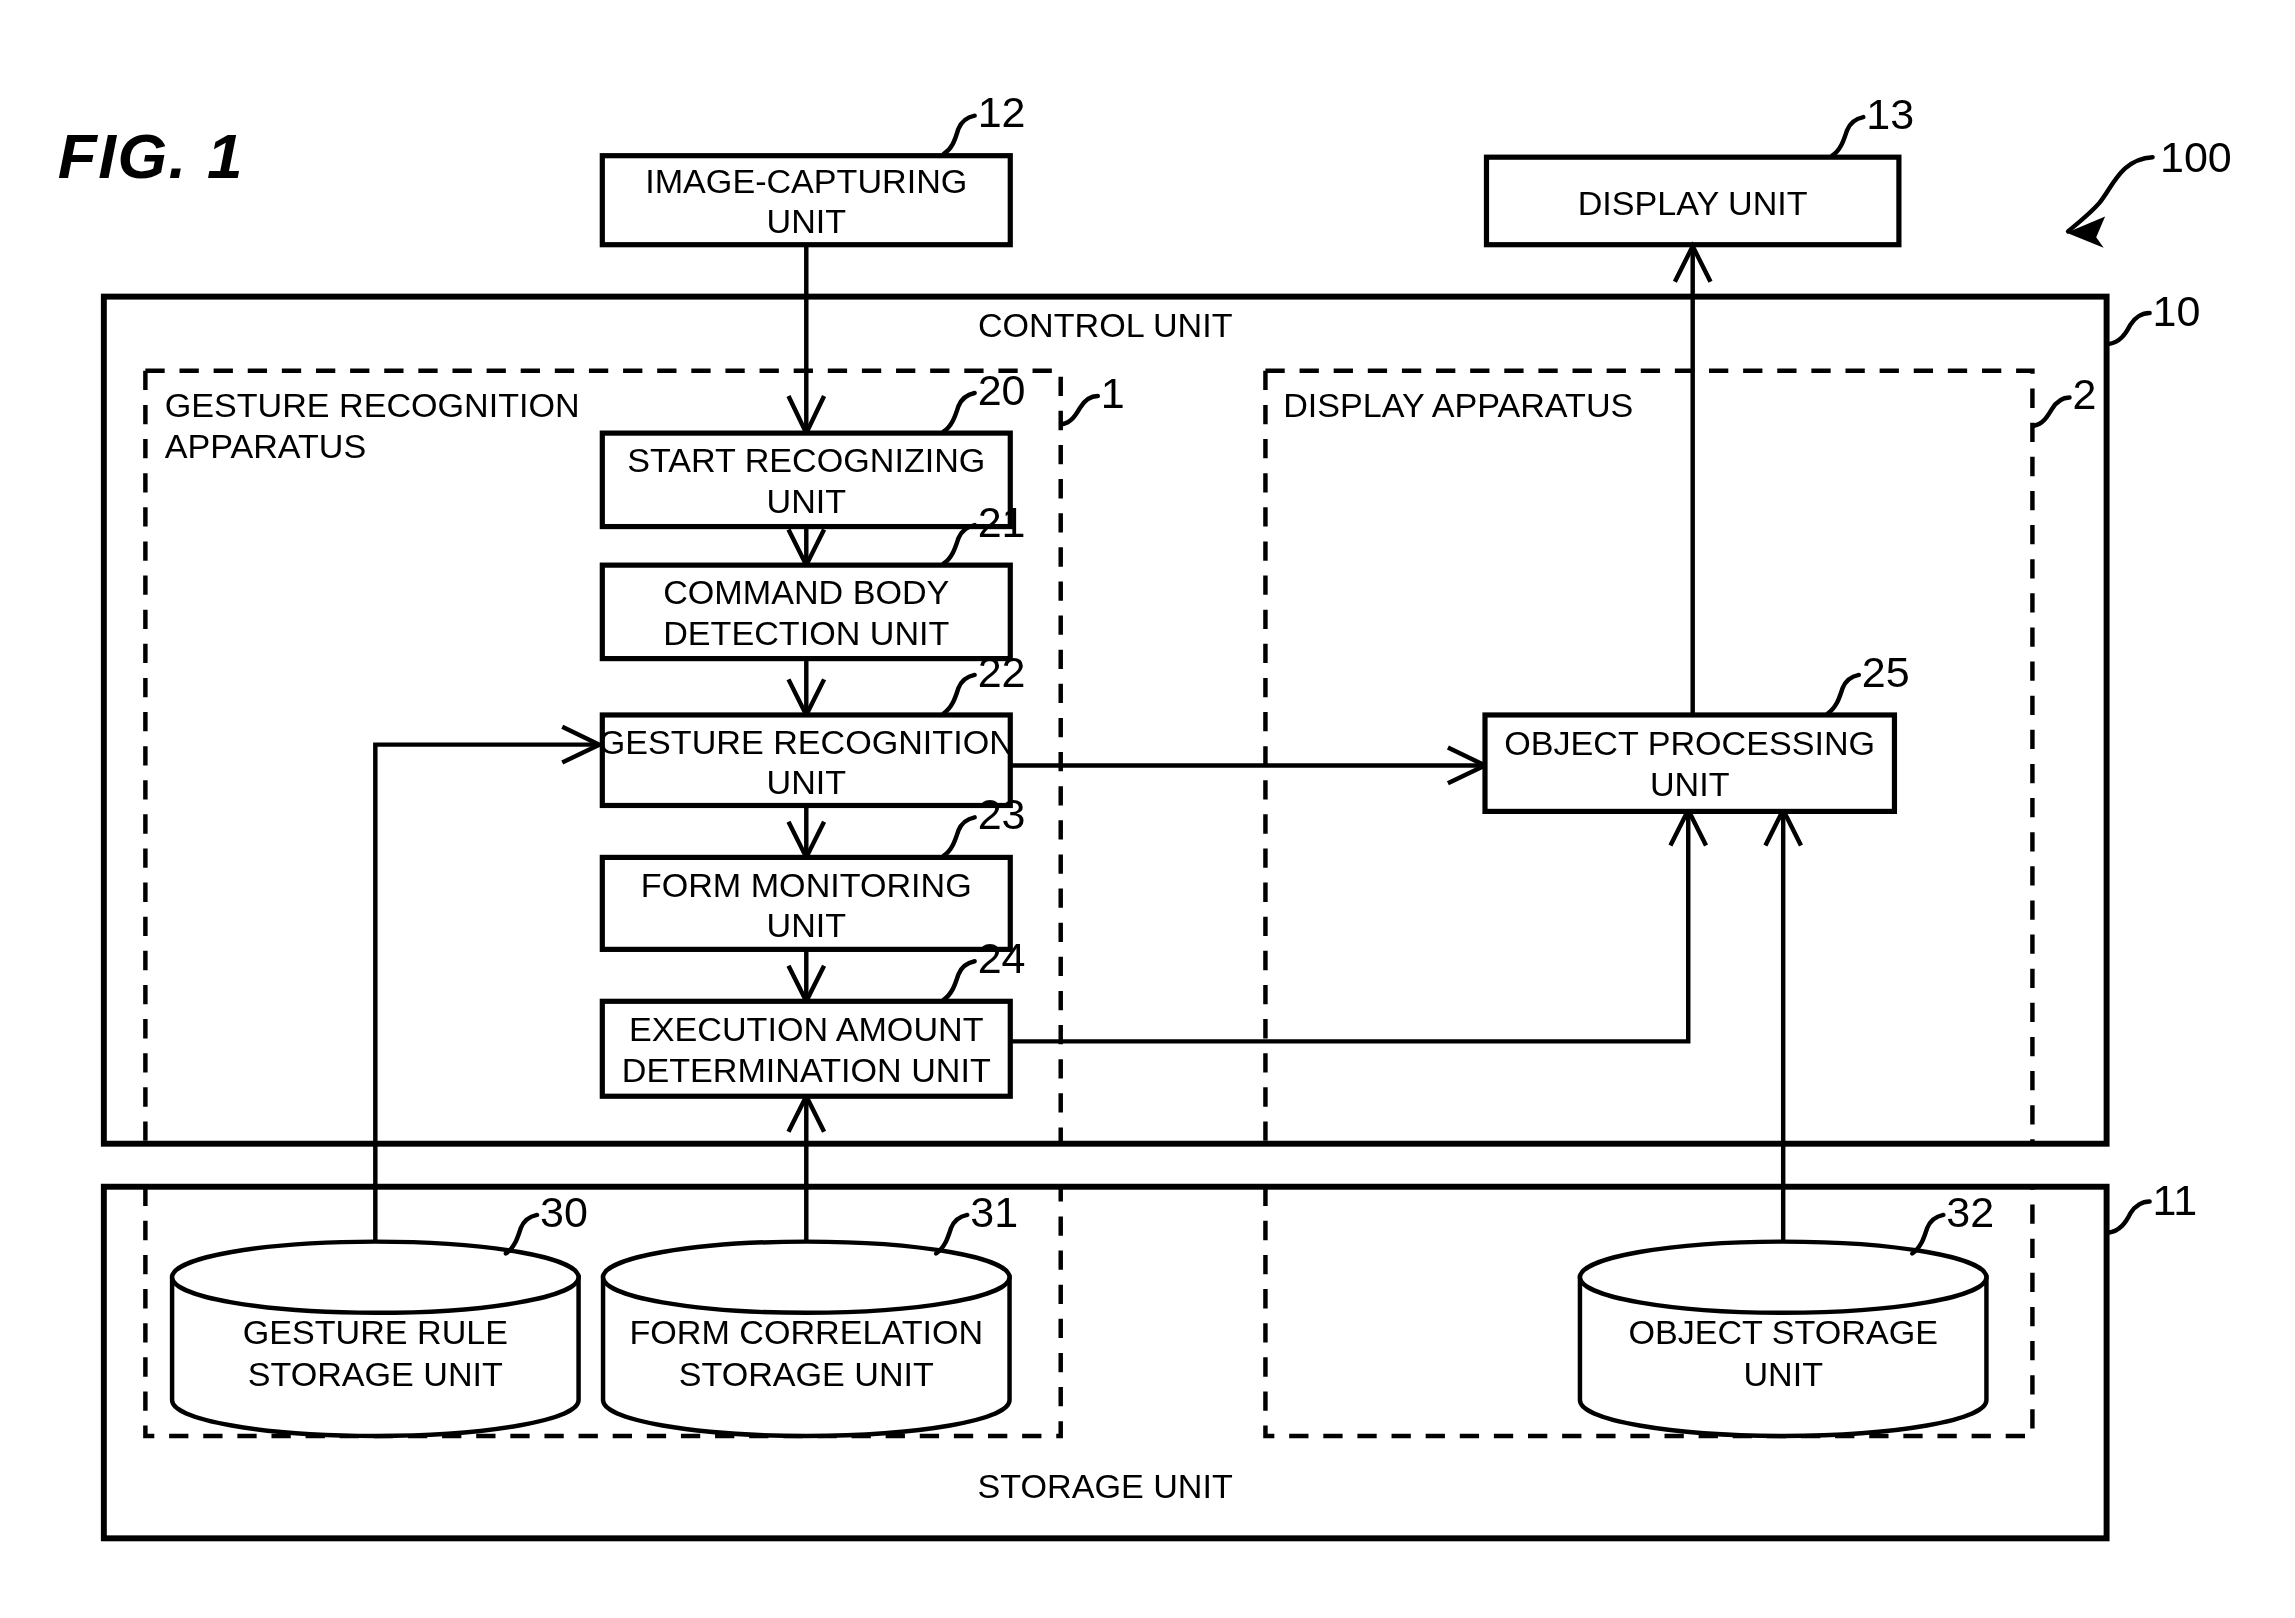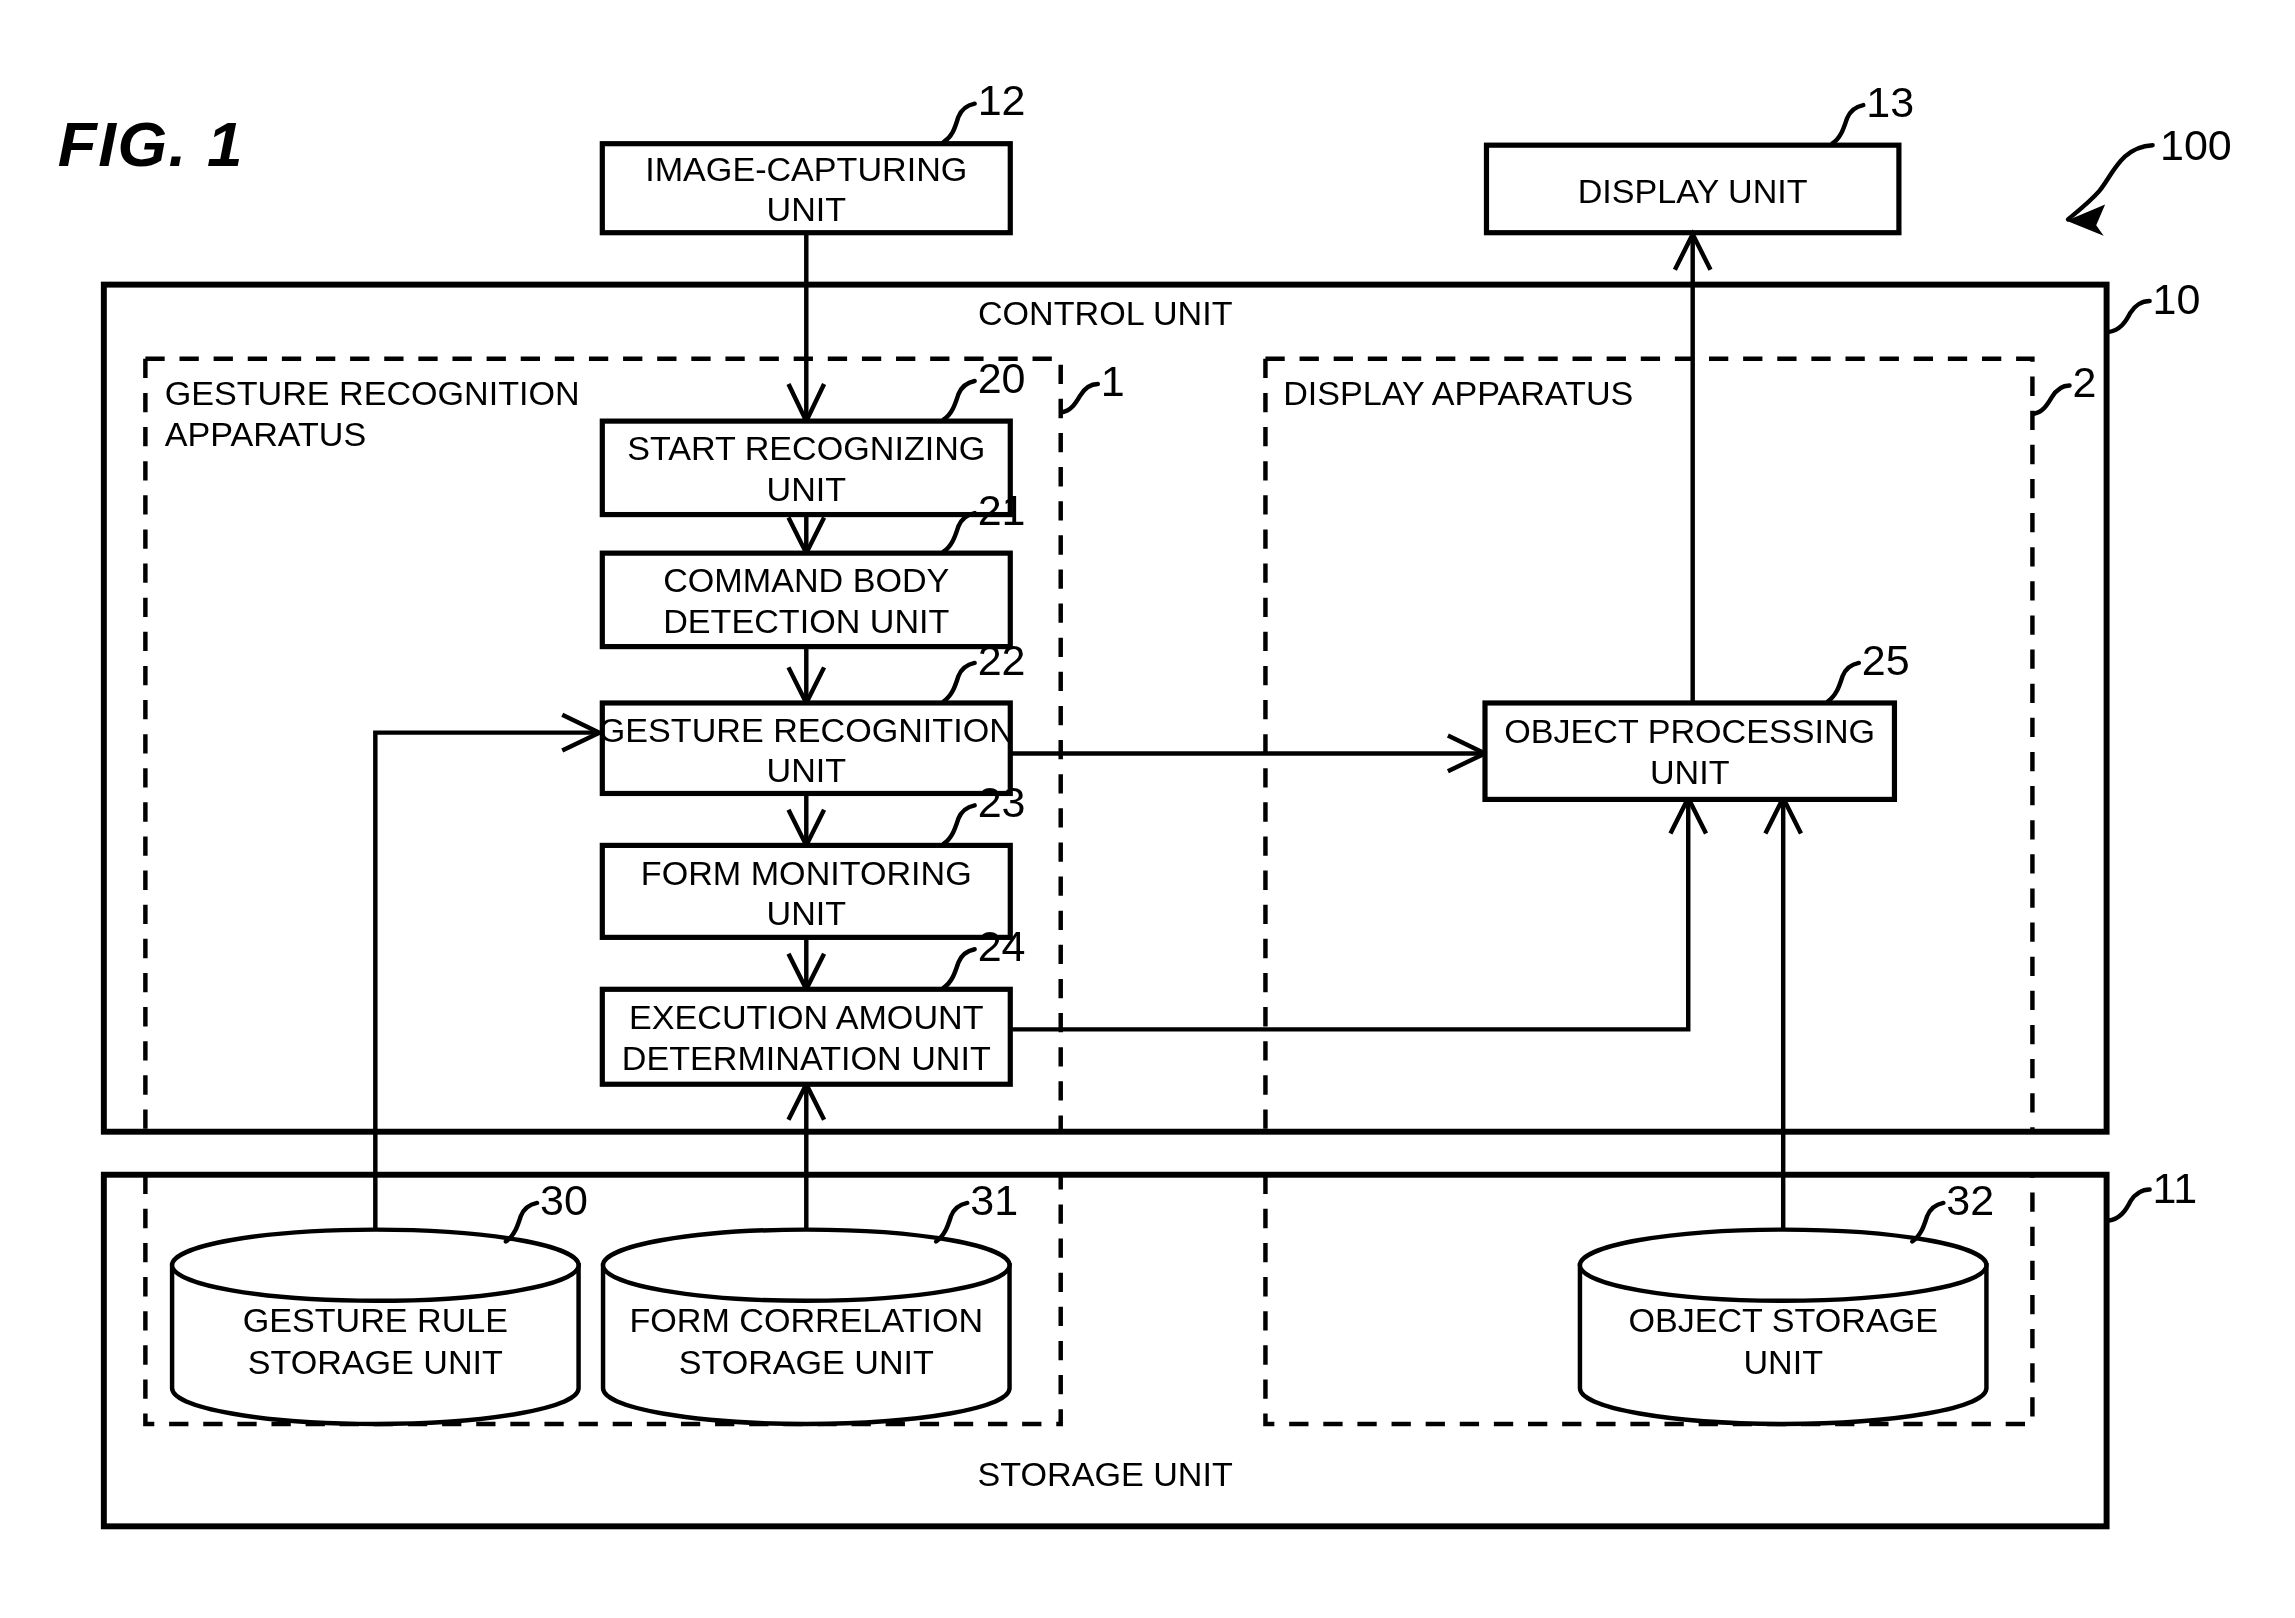--- a/index.html
+++ b/index.html
@@ -9,21 +9,21 @@
   }
   body {
     width: 2295px;
     height: 1619px;
     position: relative;
     font-family: "Liberation Sans", sans-serif;
     overflow: hidden;
   }
   #figure-root {
     position: absolute;
-    left: 0; top: 4px;
+    left: 0; top: 16px;
     width: 2295px;
     height: 1209px;
   }
   svg#diagram {
     position: absolute;
     left: 0; top: 0;
     width: 2295px;
     height: 1619px;
     display: block;
   }

